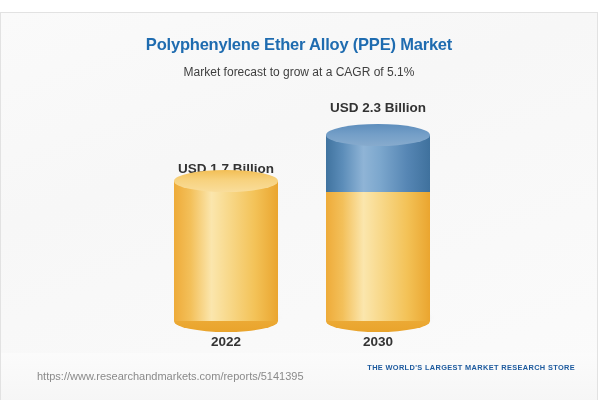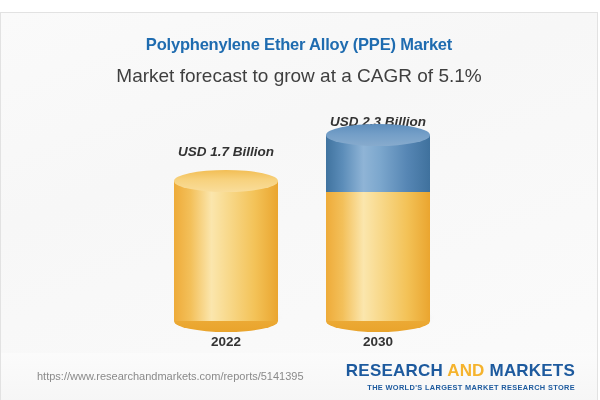--- a/index.html
+++ b/index.html
@@ -35,21 +35,21 @@
     font-weight: bold;
     color: #1f6cb0;
     letter-spacing: -0.2px;
   }
   .chart-subtitle {
     position: absolute;
     top: 52px;
     left: 0;
     width: 100%;
     text-align: center;
-    font-size: 19px;
+    font-size: 12px;
     color: #3f3f3f;
   }
 
   
   .plot {
     position: absolute;
     left: 0;
     top: 0;
     width: 100%;
     height: 348px;
@@ -64,22 +64,22 @@
 
   .value-label {
     position: absolute;
     left: 50%;
     transform: translateX(-50%);
     white-space: nowrap;
     font-size: 13.5px;
     font-weight: bold;
     color: #333333;
   }
-  .g2024 .value-label { bottom: 162px; font-style: italic; }
-  .g2030 .value-label { bottom: 192px; font-style: italic; }
+  .g2024 .value-label { bottom: 145px; }
+  .g2030 .value-label { bottom: 206px; }
 
   .cat-label {
     position: absolute;
     left: 50%;
     transform: translateX(-50%);
     bottom: -28px;
     white-space: nowrap;
     font-size: 13.5px;
     font-weight: bold;
     color: #333333;
@@ -268,18 +268,17 @@
     </div>
 
   </div>
 
   <div class="footer-rule"></div>
 
   <div class="footer">
     <div class="footer-url">https://www.researchandmarkets.com/reports/5141395</div>
 
     <div class="logo">
-      <div class="logo-main"><span>RESEARCH</span><span class="and"> AND </span><span>MARKETS</span></div>
       <div class="logo-tag">THE WORLD'S LARGEST MARKET RESEARCH STORE</div>
     </div>
   </div>
 
 </div>
 
 </body></html>

